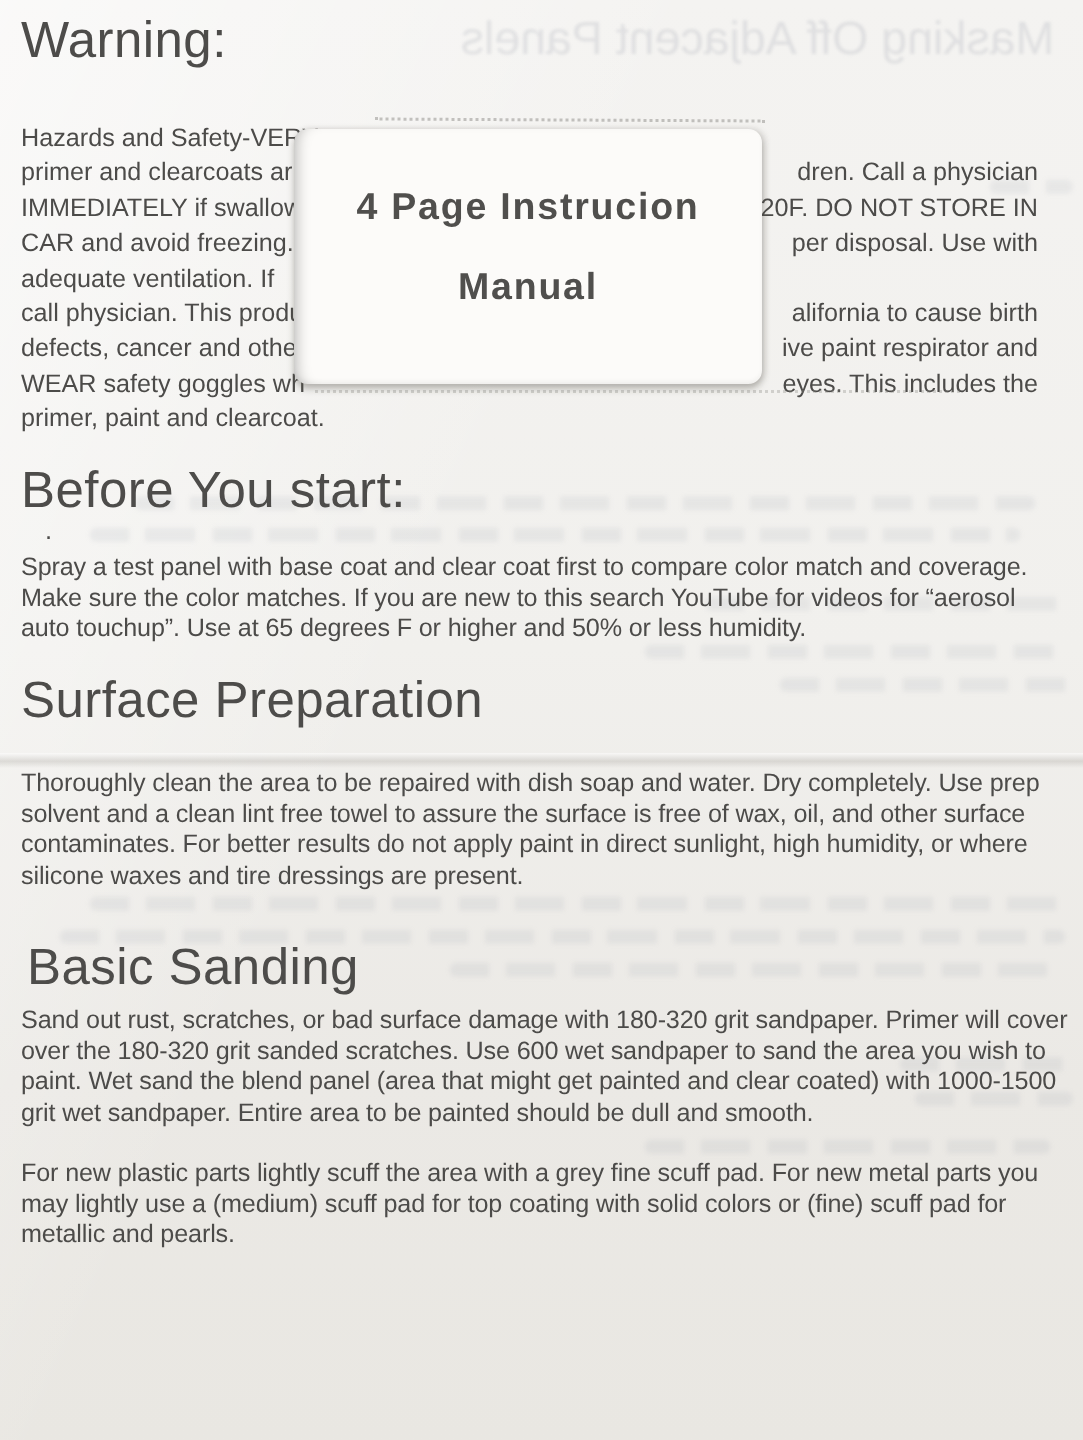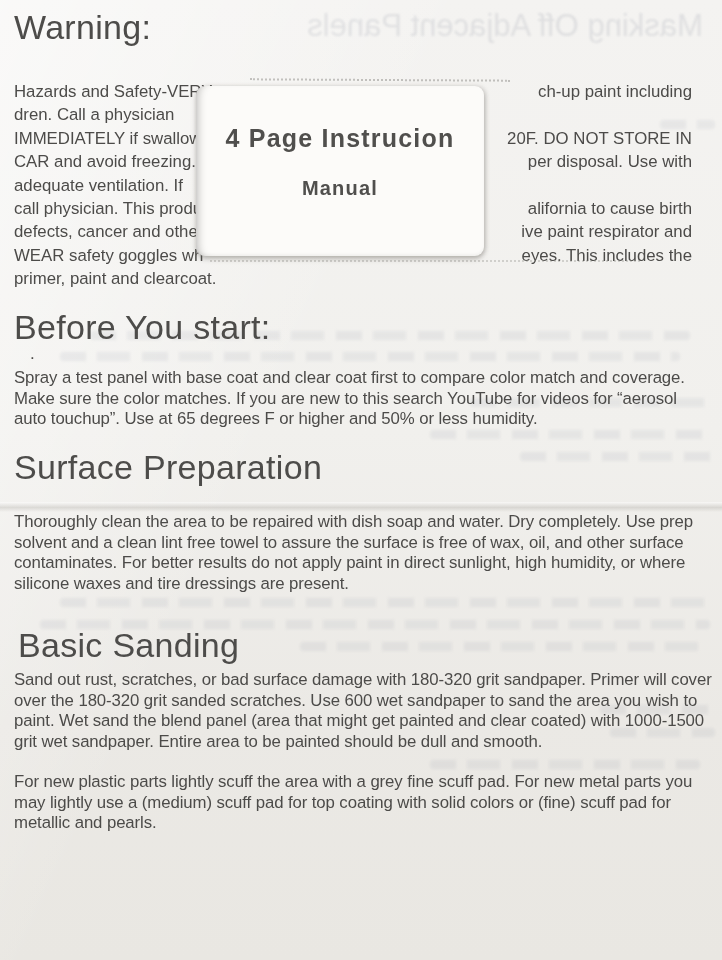--- a/index.html
+++ b/index.html
@@ -19,27 +19,27 @@
     font-size:34px;font-weight:400;letter-spacing:.3px;color:#4d4c4a;
     white-space:nowrap;
   }
   .para{position:absolute;left:14px;font-size:16.8px;color:#4c4b49;}
   .para .line{white-space:nowrap;}
   .warning-para{top:80px;width:678px;line-height:23.4px;}
   .warning-para .wline{display:flex;justify-content:space-between;}
   .body-para{line-height:20.7px;letter-spacing:-0.1px;}
   
   .sticker{
-    position:absolute;left:196px;top:86px;width:288px;height:170px;
+    position:absolute;left:196px;top:86px;width:312px;height:170px;
     background:#fcfbf9;border-radius:9px;z-index:6;
     box-shadow:0 3px 5px rgba(90,85,78,.35), 2px 0 4px rgba(90,85,78,.18),
                inset 9px 0 9px -7px rgba(0,0,0,.25), inset 0 -2px 3px rgba(0,0,0,.04);
   }
   .sticker .s1{margin-top:38px;text-align:center;font-weight:bold;font-size:25px;letter-spacing:1.2px;color:#504f4d;}
-  .sticker .s2{margin-top:24px;text-align:center;font-weight:bold;font-size:20px;letter-spacing:1.2px;color:#504f4d;}
+  .sticker .s2{margin-top:24px;text-align:center;font-weight:bold;font-size:25px;letter-spacing:1.2px;color:#504f4d;}
   .perf{position:absolute;border-top:2px dotted rgba(130,128,124,.45);z-index:5;}
   .perf-top{left:250px;top:79px;width:260px;transform:rotate(.3deg);}
   .perf-bottom{left:210px;top:260px;width:430px;border-top:2px dotted rgba(130,128,124,.3);}
   
   .paper-edge{
     position:absolute;left:0;top:502px;width:722px;height:10px;z-index:1;
     background:linear-gradient(to bottom, rgba(255,255,255,.55) 0%, rgba(125,120,112,.20) 55%, rgba(125,120,112,0) 100%);
   }
   
   .bleed-heading{
@@ -72,23 +72,23 @@
   <div class="smudge" style="left:300px;top:642px;width:400px;"></div>
   <div class="smudge" style="left:600px;top:705px;width:115px;"></div>
   <div class="smudge" style="left:610px;top:728px;width:105px;"></div>
   <div class="smudge" style="left:430px;top:760px;width:270px;"></div>
 
   <div class="heading" style="top:8px;">Warning:</div>
 
   <div class="para warning-para">
     <div class="wline">
       <span>Hazards and Safety-VERY</span>
-      <span>ch-up paint including</span>
     </div>
     <div class="wline">
+      <span>primer and clearcoats ar</span>
       <span>dren. Call a physician</span>
     </div>
     <div class="wline">
       <span>IMMEDIATELY if swallow</span>
       <span>20F. DO NOT STORE IN</span>
     </div>
     <div class="wline">
       <span>CAR and avoid freezing.</span>
       <span>per disposal. Use with</span>
     </div>

